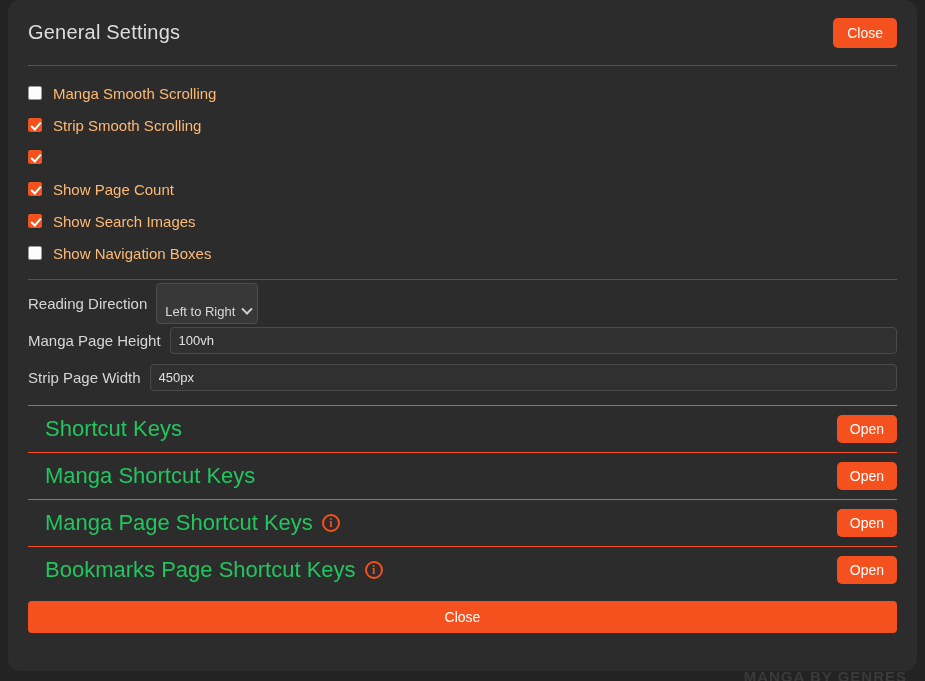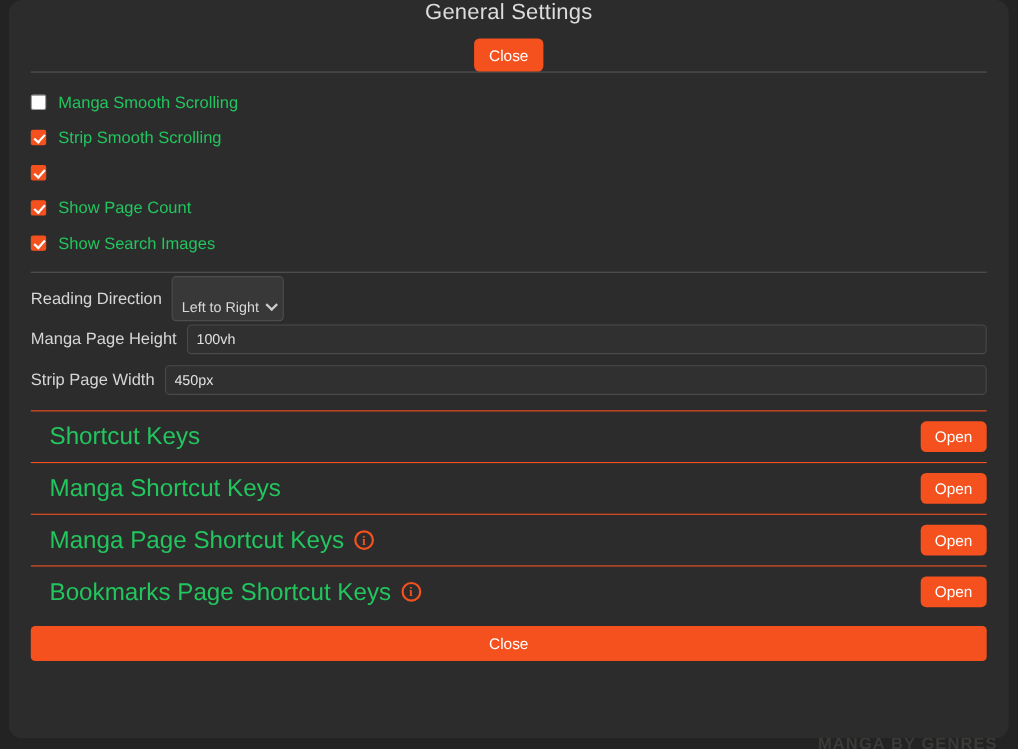--- a/index.html
+++ b/index.html
@@ -37,21 +37,20 @@
     overflow: hidden;
   }
 
   
   .header {
     height: 66px;
     display: flex;
     align-items: center;
     justify-content: space-between;
     border-bottom: 1px solid #555;
-    flex-direction: column;
   }
   .title {
     font-size: 20px;
     color: #ddd;
     letter-spacing: .2px;
   }
   .btn-orange {
     background: #f4511e;
     color: #fff;
     border: none;
@@ -91,21 +90,21 @@
     content: "";
     position: absolute;
     left: 4px; top: 1px;
     width: 4px; height: 8px;
     border: solid #fff;
     border-width: 0 2px 2px 0;
     transform: rotate(42deg);
   }
   .check-label {
     font-size: 15px;
-    color: #22c55e;
+    color: #fdba74;
   }
 
   
   .fields { padding-top: 5px; padding-bottom: 9px; }
   .field-row {
     display: flex;
     align-items: center;
     height: 37px;
   }
   .field-label {
@@ -218,20 +217,24 @@
       <span class="cbox on"></span>
     </div>
     <div class="check-row">
       <span class="cbox on"></span>
       <span class="check-label">Show Page Count</span>
     </div>
     <div class="check-row">
       <span class="cbox on"></span>
       <span class="check-label">Show Search Images</span>
     </div>
+    <div class="check-row">
+      <span class="cbox"></span>
+      <span class="check-label">Show Navigation Boxes</span>
+    </div>
   </div>
 
   <div class="fields">
     <div class="field-row">
       <span class="field-label">Reading Direction</span>
       <div class="select-box">
         <span>Left to Right</span>
         <span class="chev"></span>
       </div>
     </div>

